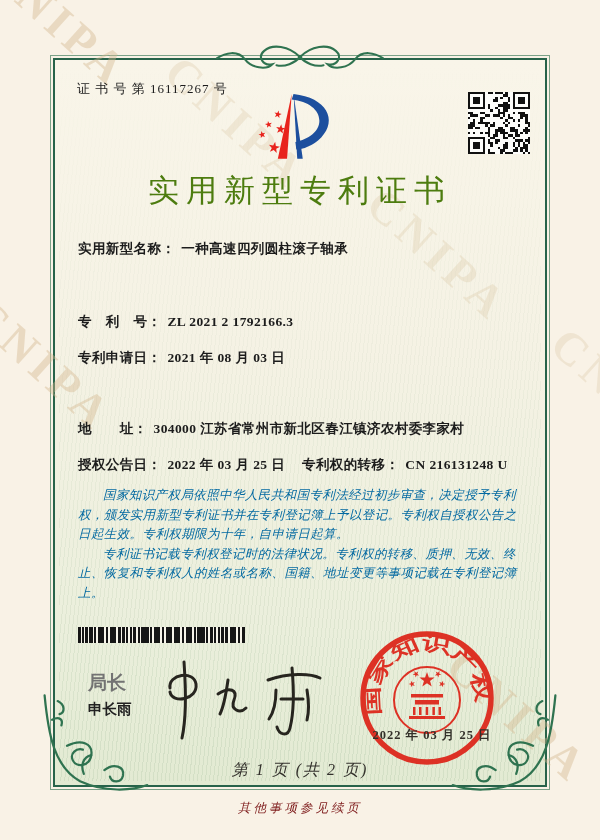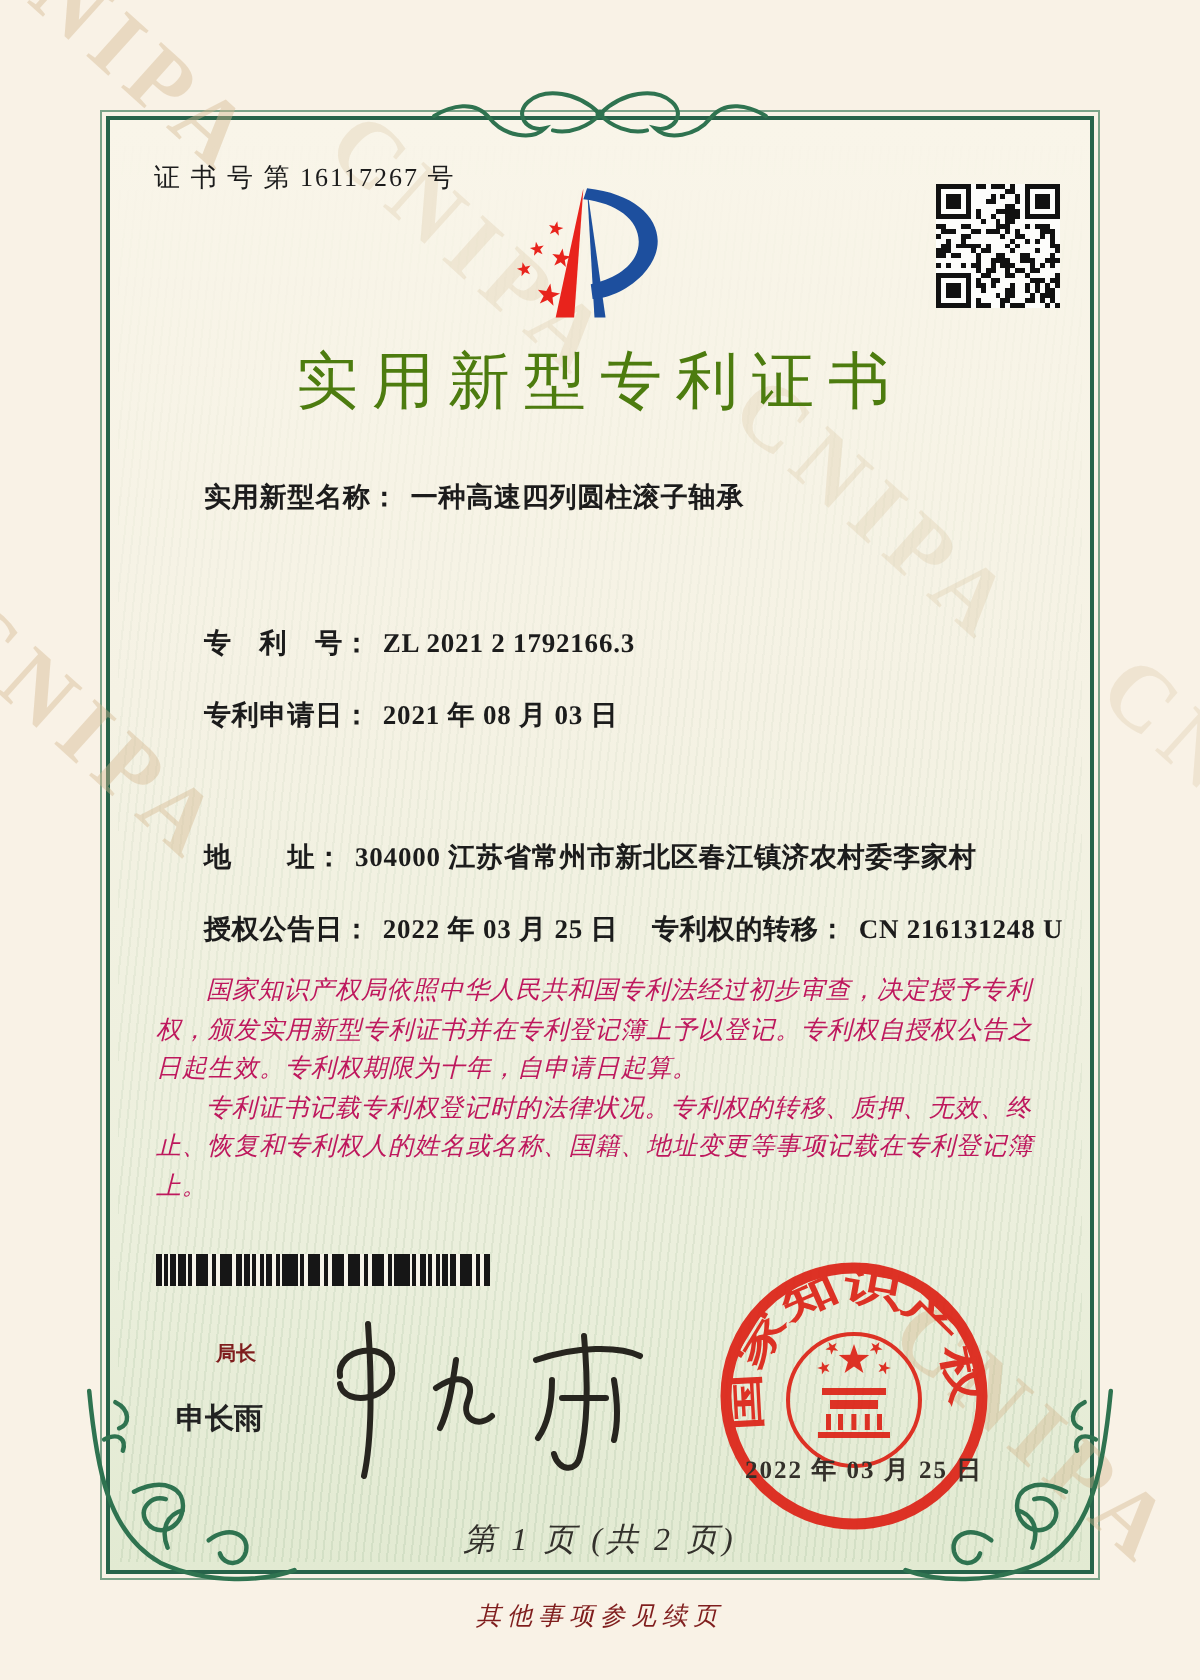--- a/index.html
+++ b/index.html
@@ -32,33 +32,33 @@
   .orn-br{left:446px;top:688px;width:118px;height:112px;transform:scaleX(-1);}
   
   .content{position:absolute;inset:0;z-index:4;}
   .abs{position:absolute;}
   .cert-no{left:77px;top:80px;font-size:13px;font-weight:400;letter-spacing:1px;}
   .qr{left:468px;top:92px;width:62px;height:62px;background:#fdfdfb;}
   .logo{left:240px;top:84px;width:120px;height:82px;}
   .title{left:0;top:170px;width:100%;text-align:center;font-size:31px;
     font-weight:400;letter-spacing:7px;color:#4d7c0f;}
   .frow{left:78px;width:446px;font-size:13.5px;font-weight:600;letter-spacing:.4px;}
-  .flabel{display:inline-block;margin-left:24px;}
+  .flabel{display:inline-block;}
   .fvalue{margin-left:6px;}
   .frow .pair2{position:absolute;left:224px;top:0;white-space:nowrap;}
   .paras{left:78px;top:486px;width:447px;font-size:12.5px;line-height:19.5px;
-    color:#be185d;letter-spacing:.4px;}
+    color:#0369a1;letter-spacing:.4px;}
   .paras p{margin:0;text-indent:2em;font-style:italic;}
   .barcode{left:78px;top:627px;width:167px;height:16px;background-color:#f7f4ea;
     background-image:
       repeating-linear-gradient(90deg,#161616 0 2px,transparent 2px 4px),
       repeating-linear-gradient(90deg,#161616 0 1px,transparent 1px 7px),
       repeating-linear-gradient(90deg,#161616 0 3px,transparent 3px 11px);}
   .signer-title{left:88px;top:670px;font-family:"Liberation Sans",sans-serif;
-    font-weight:700;font-size:10px;color:#7f1d1d;margin-left:20px;}
+    font-weight:700;font-size:19px;color:#737373;}
   .signer-name{left:88px;top:700px;font-family:"Liberation Sans",sans-serif;
     font-weight:700;font-size:14.5px;color:#222;}
   .signature{left:142px;top:650px;width:200px;height:95px;}
   .seal{left:357px;top:628px;width:140px;height:140px;opacity:.93;}
   .seal-date{left:357px;top:727px;width:150px;text-align:center;
     font-size:12.5px;font-weight:700;color:#33302a;letter-spacing:1px;}
   .page-no{left:0;top:760px;width:100%;text-align:center;font-size:16px;
     font-style:italic;color:#33312c;letter-spacing:2px;}
   .footer-note{left:0;top:800px;width:100%;text-align:center;font-size:12.5px;
     font-style:italic;color:#7f1d1d;letter-spacing:3px;z-index:4;position:absolute;}

